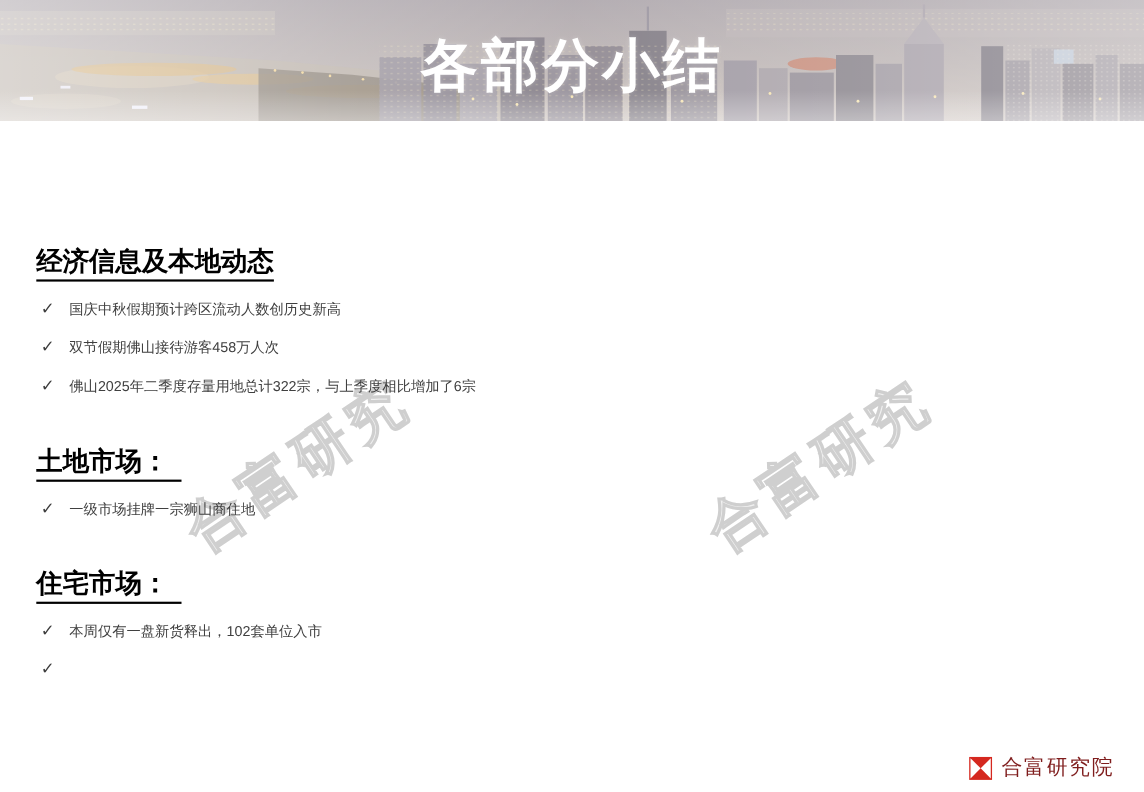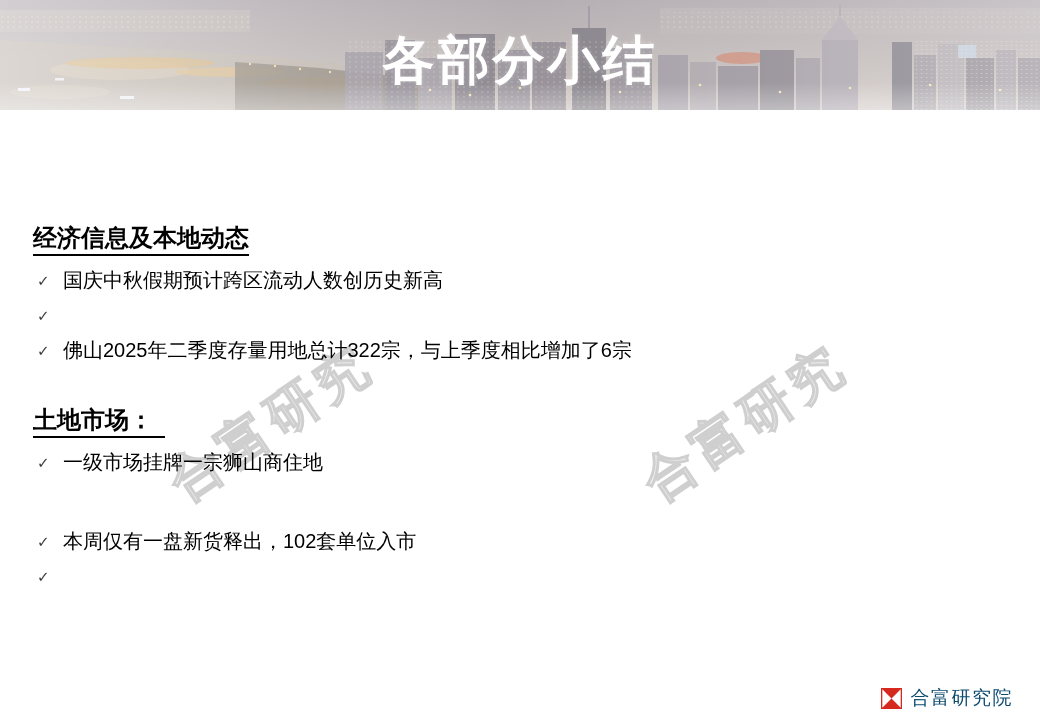--- a/index.html
+++ b/index.html
@@ -29,25 +29,25 @@
   .sec{position:absolute;left:0;}
   .sec1{top:204px;}
   .sec2{top:386px;}
   .sec3{top:497px;}
   .heading{margin:0;font-size:24px;line-height:28px;font-weight:bold;color:#000;}
   .heading .hd{border-bottom:2.5px solid #000;padding-bottom:2px;display:inline-block;}
   .heading.tail .hd{padding-right:12px;}
   .bullets{list-style:none;margin:13px 0 0 0;padding:0;}
   .bullet{display:flex;align-items:flex-start;margin:0 0 12px 0;}
   .check{flex:0 0 26px;margin-left:4px;font-size:15px;line-height:23px;color:#3c3c3c;}
-  .btext{font-size:20px;line-height:23px;color:#000000;white-space:nowrap;}
+  .btext{font-size:13px;line-height:23px;color:#404040;white-space:nowrap;}
   
   .footer{position:absolute;right:27px;bottom:9px;display:flex;align-items:center;z-index:3;}
   .logo{width:21px;height:21px;display:block;margin-right:9px;}
-  .brand{font-size:19px;color:#0c4a6e;letter-spacing:1.5px;}
+  .brand{font-size:19px;color:#7f1d1d;letter-spacing:1.5px;}
 </style>
 </head>
 <body>
 
 <div class="page">
 
   <div class="header">
     <svg class="skyline" viewBox="0 0 1040 110" preserveAspectRatio="none" aria-hidden="true">
       <defs>
         <linearGradient id="sky" x1="0" y1="0" x2="0" y2="1">
@@ -154,39 +154,41 @@
 
     <section class="sec sec1">
       <h2 class="heading"><span class="hd">经济信息及本地动态</span></h2>
       <ul class="bullets">
         <li class="bullet">
           <span class="check">✓</span>
           <span class="btext">国庆中秋假期预计跨区流动人数创历史新高</span>
         </li>
         <li class="bullet">
           <span class="check">✓</span>
+          <span class="btext">双节假期佛山接待游客458万人次</span>
         </li>
         <li class="bullet">
           <span class="check">✓</span>
           <span class="btext">佛山2025年二季度存量用地总计322宗，与上季度相比增加了6宗</span>
         </li>
       </ul>
     </section>
 
     <section class="sec sec2">
       <h2 class="heading tail"><span class="hd">土地市场：</span></h2>
       <ul class="bullets">
         <li class="bullet">
           <span class="check">✓</span>
           <span class="btext">一级市场挂牌一宗狮山商住地</span>
         </li>
       </ul>
     </section>
 
     <section class="sec sec3">
+      <h2 class="heading tail"><span class="hd">住宅市场：</span></h2>
       <ul class="bullets">
         <li class="bullet">
           <span class="check">✓</span>
           <span class="btext">本周仅有一盘新货释出，102套单位入市</span>
         </li>
         <li class="bullet">
           <span class="check">✓</span>
         </li>
       </ul>
     </section>

